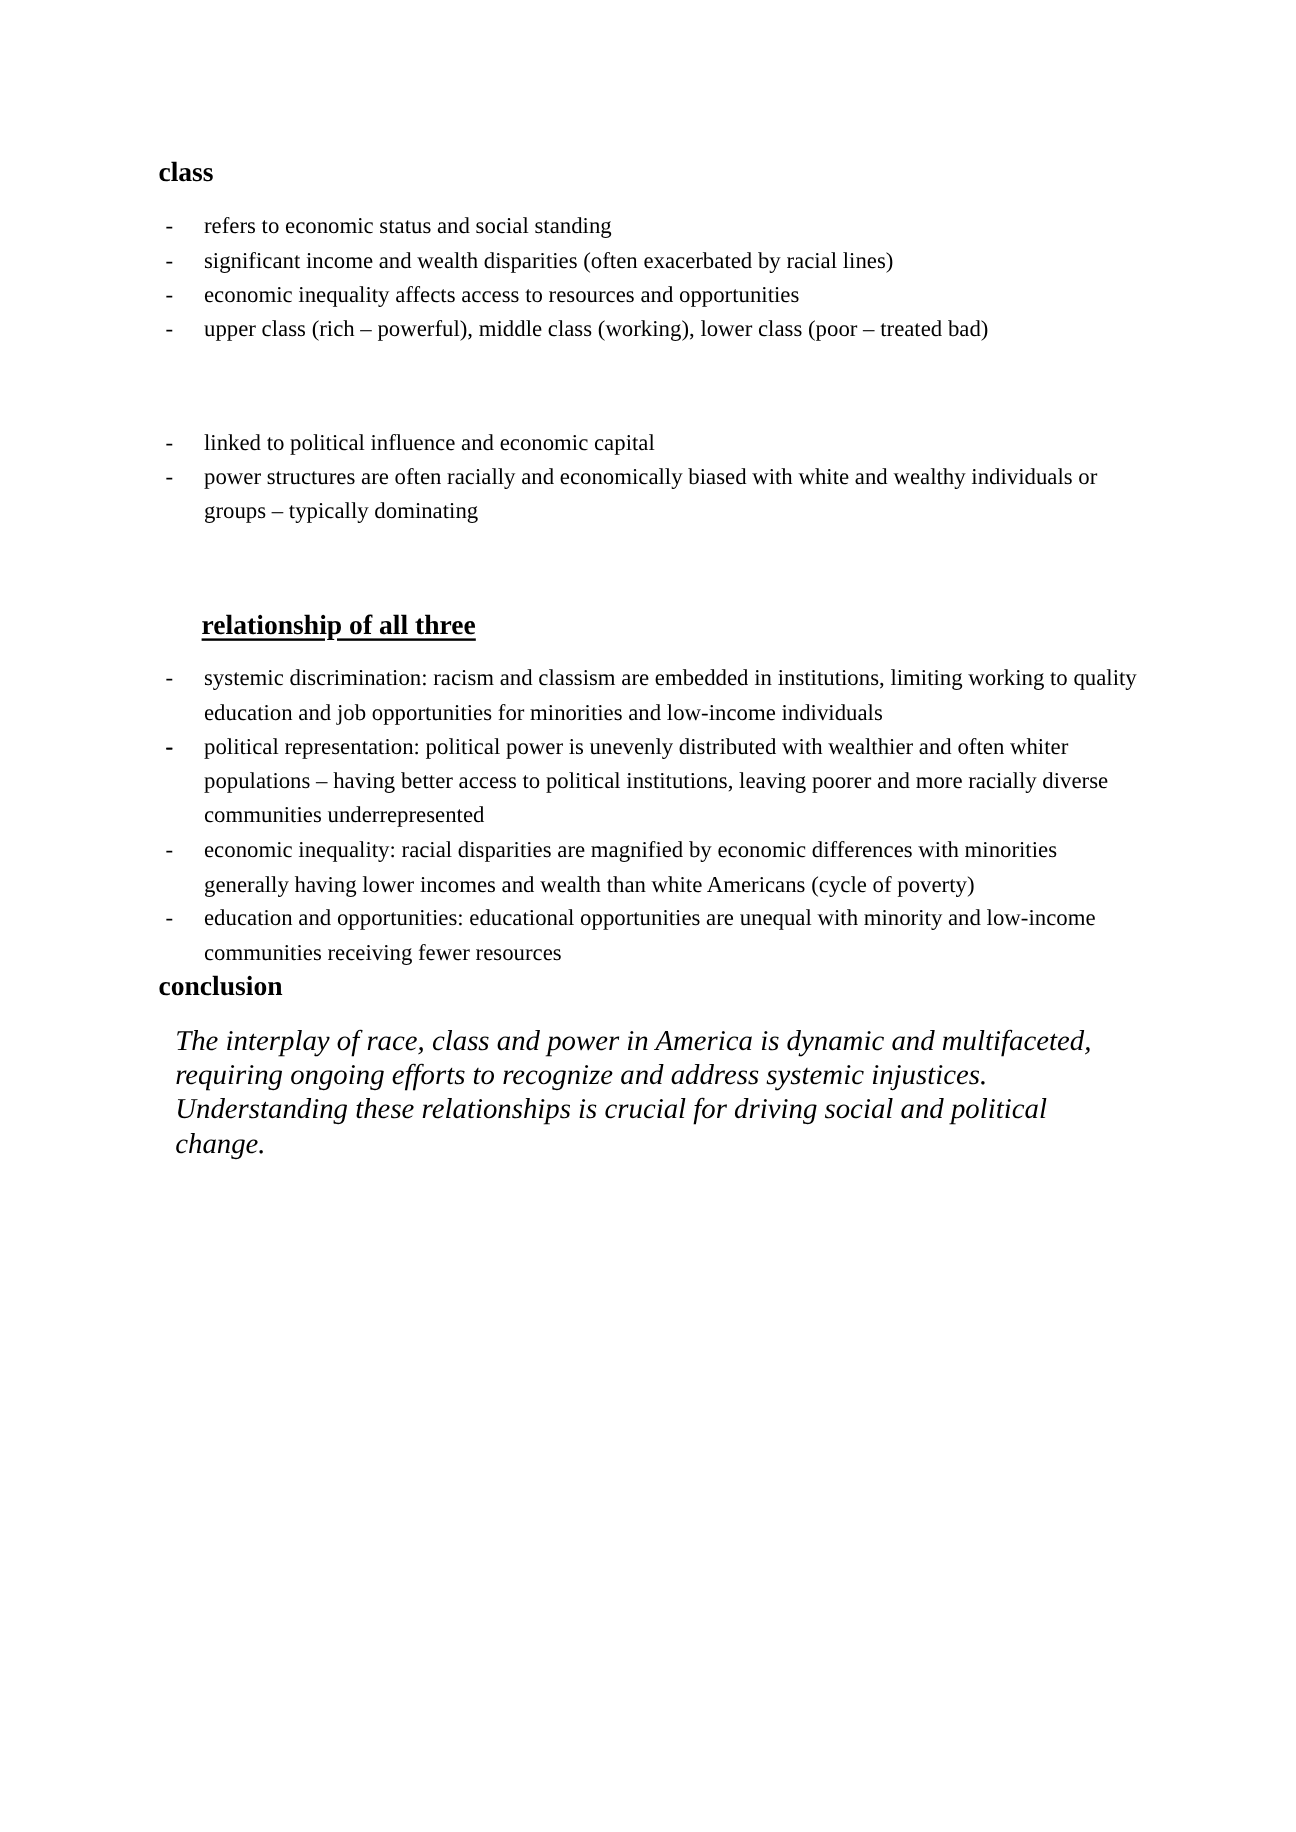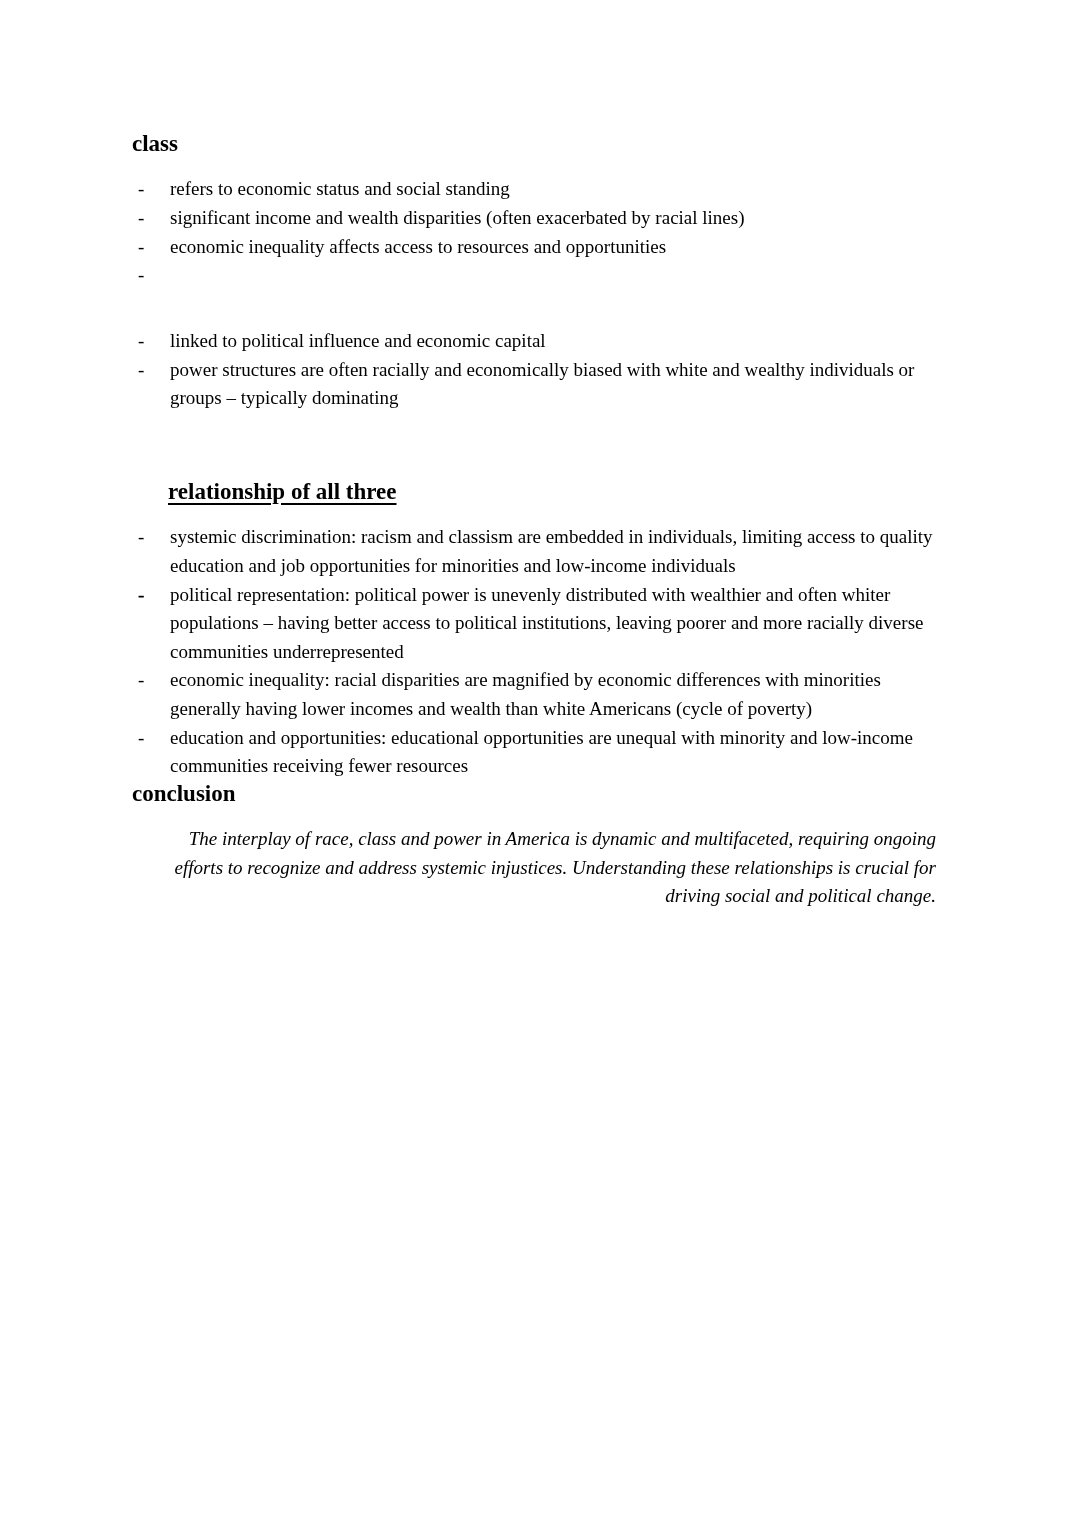--- a/index.html
+++ b/index.html
@@ -53,25 +53,25 @@
   .dash-marker {
     position: absolute;
     left: 6px;
     top: 0;
   }
   .bullet-subtext {
     
   }
   .conclusion-text {
     font-style: italic;
-    font-size: 19px;
+    font-size: 24px;
     line-height: 28.6px;
     margin: 0;
     padding: 0 14px;
-    text-align: right;
+    text-align: left;
   }
 </style>
 </head>
 <body>
 
 <div class="page">
   <div id="sections">
   <section class="section">
     <h2 class="section-heading">class</h2>
     <ul class="bullet-list">
@@ -87,20 +87,21 @@
     
   </li>
 
   <li class="bullet-item">
     <span class="dash-marker">-</span>
     <span class="bullet-text">economic inequality affects access to resources and opportunities</span>
   </li>
 
   <li class="bullet-item">
     <span class="dash-marker">-</span>
+    <span class="bullet-text">upper class (rich – powerful), middle class (working), lower class (poor – treated bad)</span>
     
   </li>
 </ul>
   </section>
 
   <section class="section">
     <ul class="bullet-list">
   <li class="bullet-item">
     <span class="dash-marker">-</span>
     <span class="bullet-text">linked to political influence and economic capital</span>
@@ -113,21 +114,21 @@
     
   </li>
 </ul>
   </section>
 
   <section class="section">
     <h2 class="section-heading underlined">relationship of all three</h2>
     <ul class="bullet-list">
   <li class="bullet-item">
     <span class="dash-marker">-</span>
-    <span class="bullet-text">systemic discrimination: racism and classism are embedded in individuals, limiting access to quality education and job opportunities for minorities and low-income individuals</span>
+    <span class="bullet-text">systemic discrimination: racism and classism are embedded in institutions, limiting working to quality education and job opportunities for minorities and low-income individuals</span>
     
   </li>
 
   <li class="bullet-item">
     <span class="dash-marker">-</span>
     
   </li>
 
   <li class="bullet-item">
     <span class="dash-marker">-</span>

